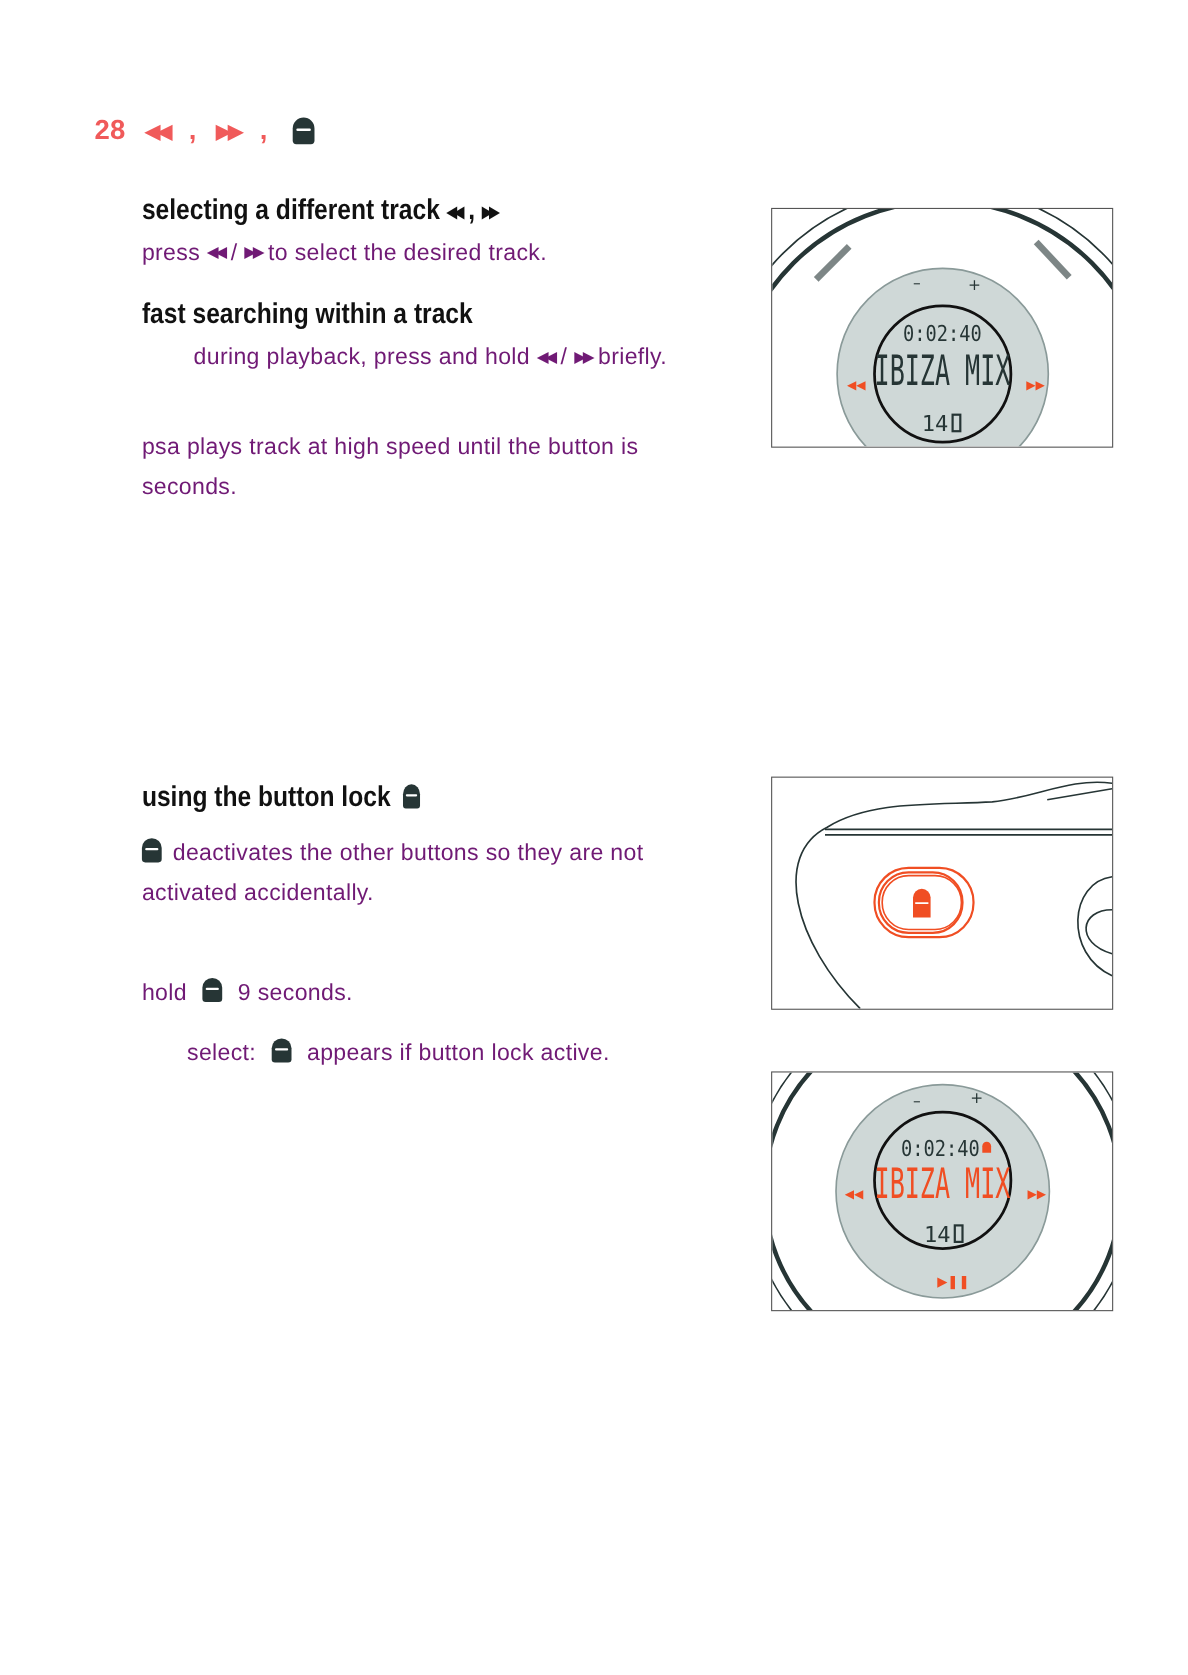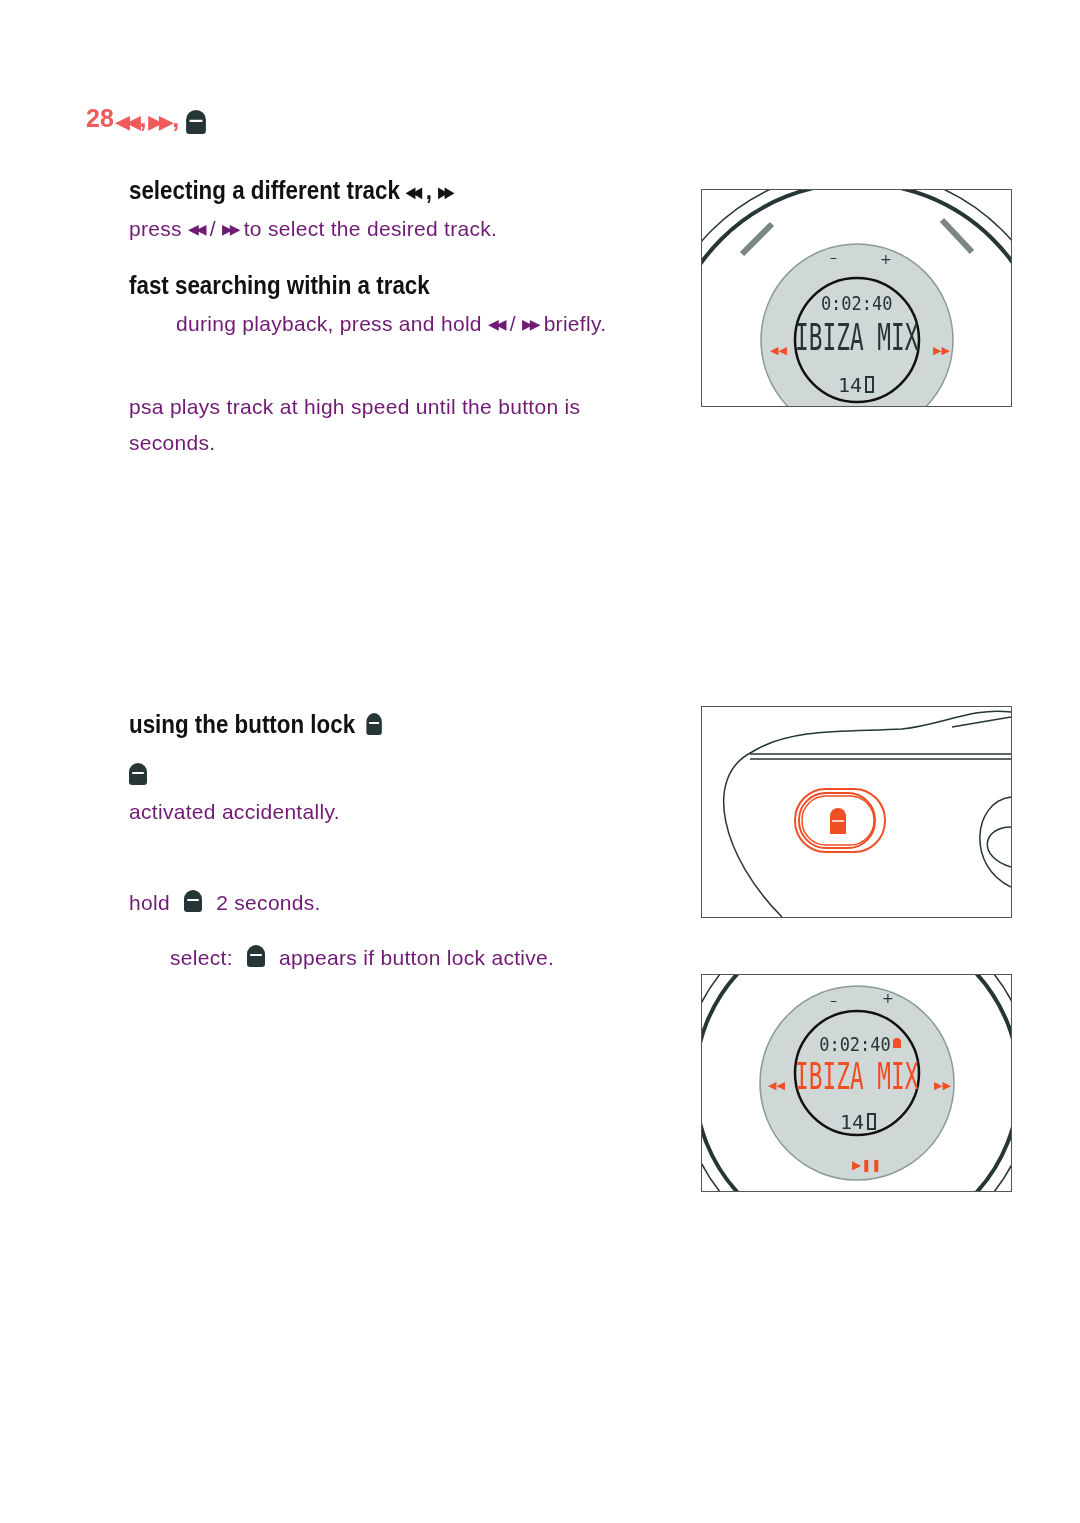--- a/index.html
+++ b/index.html
@@ -1,19 +1,19 @@
 <!DOCTYPE html>
 <html><head>
 <meta charset="utf-8">
 <style>
   html, body { margin:0; padding:0; background:#ffffff; }
   body { width:1080px; height:1523px; position:relative; overflow:hidden;
          font-family:"Liberation Sans", sans-serif; color:#222; }
   .abs { position:absolute; }
-  .pagehdr { left:86px; top:104px; color:#f05a5a; font-weight:bold; font-size:25px; display:flex; align-items:flex-end; gap:2px; }
+  .pagehdr { left:86px; top:104px; color:#f05a5a; font-weight:bold; font-size:25px; display:flex; align-items:center; gap:18px; }
   .pagehdr .g { font-size:18px; letter-spacing:-3px; }
   h2 { position:absolute; margin:0; font-family:"Liberation Sans", sans-serif; font-weight:bold;
        font-size:26px; transform:scaleX(0.86); transform-origin:left center; color:#111; white-space:nowrap; }
   .p { position:absolute; margin:0; font-size:21px; line-height:36px; color:#701a75; letter-spacing:0.3px; }
   .tri { font-size:14px; letter-spacing:-3px; vertical-align:2px; }
   .lock { display:inline-block; width:18px; height:22px; position:relative; vertical-align:-2px; }
   .lock::before { content:""; position:absolute; left:0; top:0; width:18px; height:22px; background:#263535;
                   border-radius:9px 9px 3px 3px; }
   .lock::after { content:""; position:absolute; left:3px; top:9px; width:12px; height:2px; background:#fff; border-radius:1px; }
   .fig { position:absolute; border:1px solid #555; background:#fff; overflow:hidden; }
@@ -56,28 +56,28 @@
 <p class="p" style="left:129px; top:361px;margin-top:28px;">
   <span>psa plays track at high speed until the button is</span><br>
   <span>seconds.</span>
 </p>
 
 <h2 style="left:129px; top:709px;">
   <span>using the button lock</span>
   <span class="lock" style="margin-left:6px"></span>
 </h2>
 <p class="p" style="left:129px; top:758px;">
-  <span class="lock" style="margin-right:10px"></span><br>
+  <span class="lock" style="margin-right:10px"></span><span>deactivates the other buttons so they are not</span><br>
   <span>activated accidentally.</span>
 </p>
 <p class="p" style="left:129px; top:849px;">
   <br>
   <span>hold</span>
   <span class="lock" style="margin:0 8px"></span>
-  <span>2 seconds.</span>
+  <span>9 seconds.</span>
 </p>
 <p class="p" style="left:170px; top:940px;">
   <span>select:</span>
   <span class="lock" style="margin:0 8px"></span>
   <span>appears if button lock active.</span>
 </p>
 
 <div class="fig" style="left:701px; top:189px; width:309px; height:216px;">
   <svg width="309" height="216" viewBox="0 0 309 216">
     <circle cx="155" cy="185" r="205" fill="none" stroke="#263535" stroke-width="1.5"></circle>

